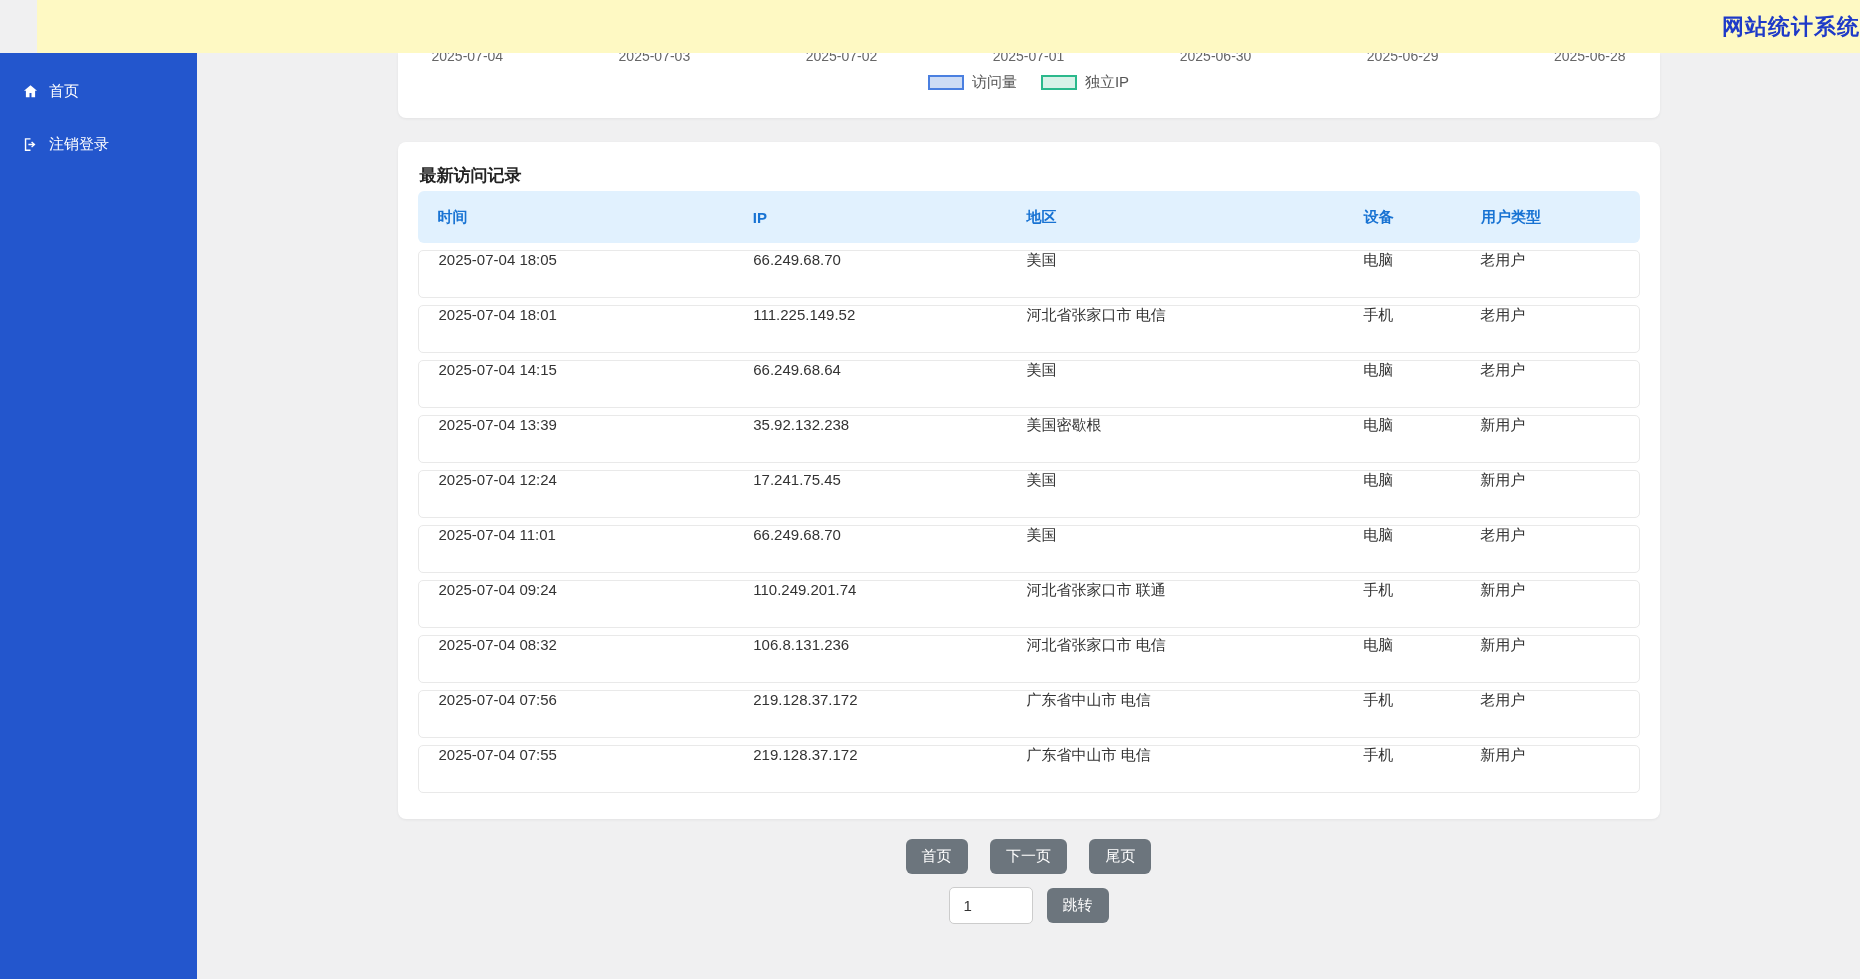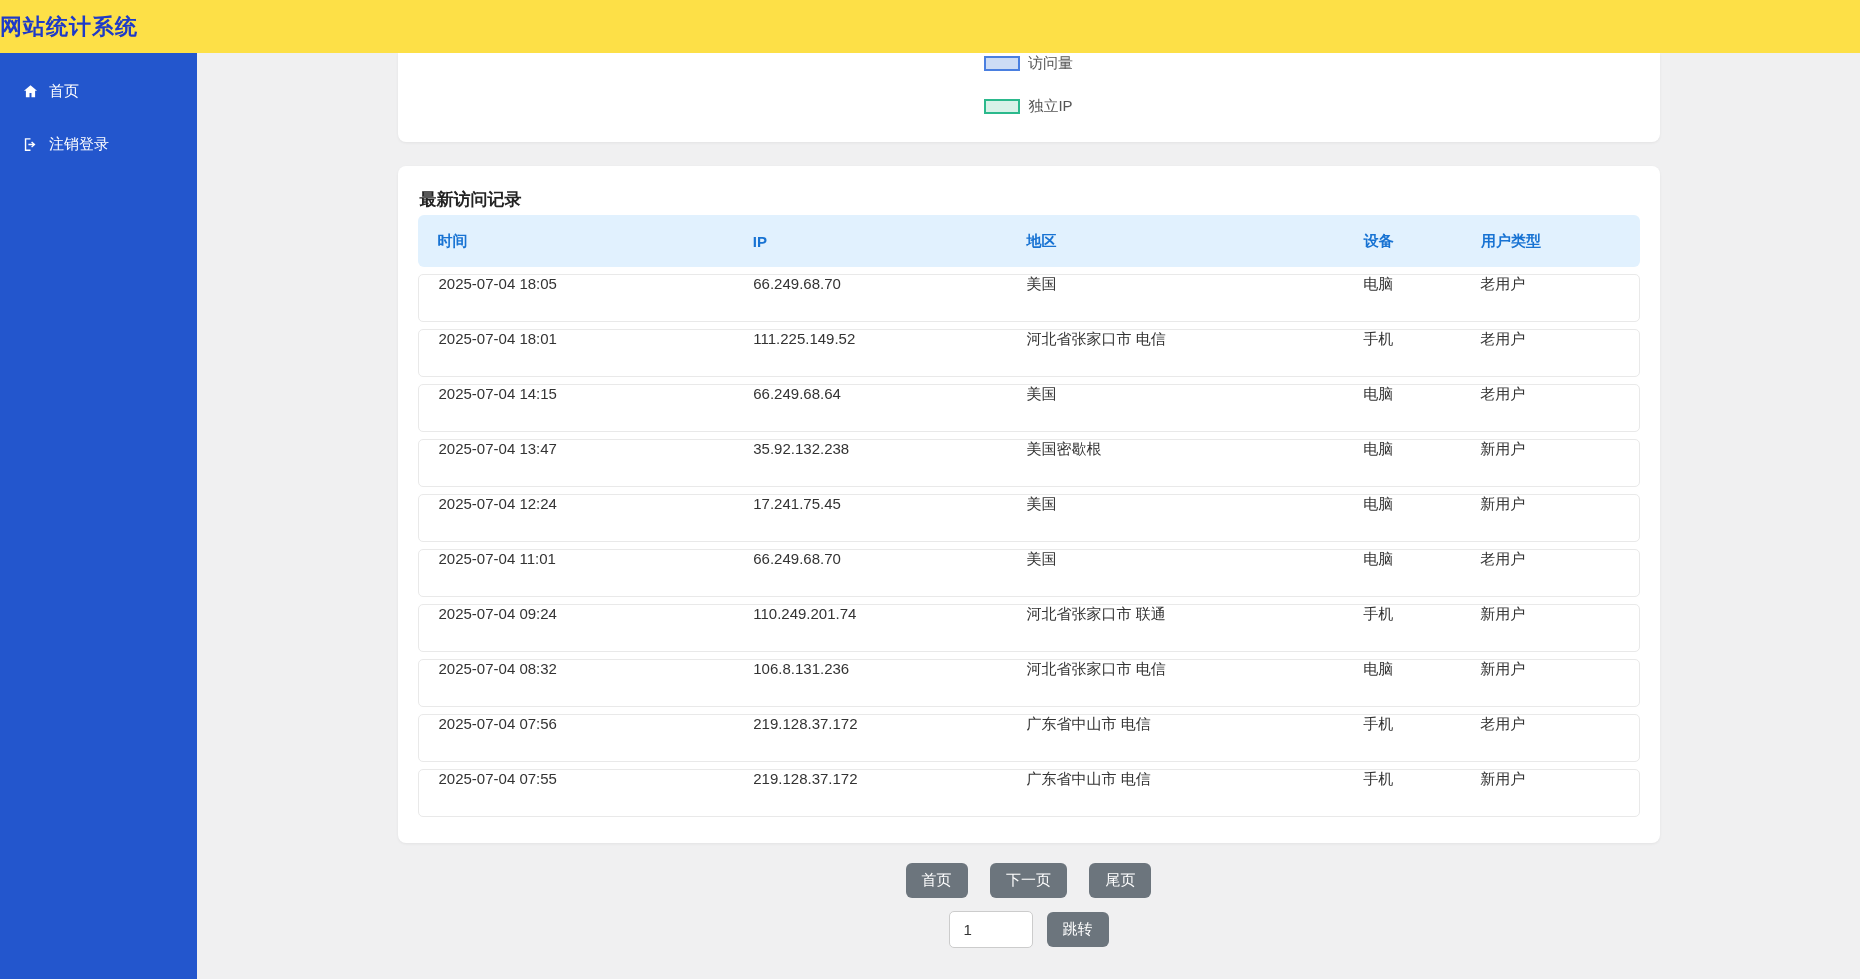--- a/index.html
+++ b/index.html
@@ -8,24 +8,25 @@
     font-family: "Liberation Sans", "DejaVu Sans", sans-serif;
     background: #f0f0f1;
     overflow: hidden;
   }
 
   
   .top-header {
     position: relative;
     z-index: 5;
     height: 53px;
-    background: #fde047;
-    display: flex;
-    align-items: center;
-    justify-content: flex-start;
+    background: #fef9c3;
+    display: flex;
+    align-items: center;
+    justify-content: flex-end;
+    margin-left: 37px;
   }
   .top-header .title {
     font-size: 22px;
     font-weight: bold;
     color: #1e3ac8;
     letter-spacing: 1px;
   }
 
   
   .sidebar {
@@ -74,24 +75,23 @@
     justify-content: space-between;
     margin-top: -5px;
     font-size: 14px;
     color: #666;
   }
   .legend-row {
     display: flex;
     justify-content: center;
     align-items: center;
     gap: 24px;
-    margin-top: 1px;
+    margin-top: 9px;
     font-size: 15px;
     color: #555;
-    flex-direction: column;
   }
   .legend-item { display: inline-flex; align-items: center; cursor: pointer; }
   .legend-swatch {
     display: inline-block;
     width: 36px;
     height: 15px;
     border: 2px solid;
     margin-right: 8px;
   }
 
@@ -205,20 +205,29 @@
         </span>
         <span>注销登录</span>
       </div>
     </div>
 </div>
 
 <div class="main">
   <div class="container">
 
     <div class="chart-card">
+      <div class="axis-labels">
+          <span>2025-07-04</span>
+          <span>2025-07-03</span>
+          <span>2025-07-02</span>
+          <span>2025-07-01</span>
+          <span>2025-06-30</span>
+          <span>2025-06-29</span>
+          <span>2025-06-28</span>
+        </div>
       <div class="legend-row">
           <span class="legend-item">
             <span class="legend-swatch" style="border-color: rgb(74, 127, 224); background: rgb(205, 220, 245);"></span>
             <span>访问量</span>
           </span>
           <span class="legend-item">
             <span class="legend-swatch" style="border-color: rgb(43, 185, 140); background: rgb(216, 242, 232);"></span>
             <span>独立IP</span>
           </span>
         </div>
@@ -250,21 +259,21 @@
               <div class="td col-4">老用户</div>
             </div>
             <div class="tr">
               <div class="td col-0">2025-07-04 14:15</div>
               <div class="td col-1">66.249.68.64</div>
               <div class="td col-2">美国</div>
               <div class="td col-3">电脑</div>
               <div class="td col-4">老用户</div>
             </div>
             <div class="tr">
-              <div class="td col-0">2025-07-04 13:47</div>
+              <div class="td col-0">2025-07-04 13:39</div>
               <div class="td col-1">35.92.132.238</div>
               <div class="td col-2">美国密歇根</div>
               <div class="td col-3">电脑</div>
               <div class="td col-4">新用户</div>
             </div>
             <div class="tr">
               <div class="td col-0">2025-07-04 12:24</div>
               <div class="td col-1">17.241.75.45</div>
               <div class="td col-2">美国</div>
               <div class="td col-3">电脑</div>

